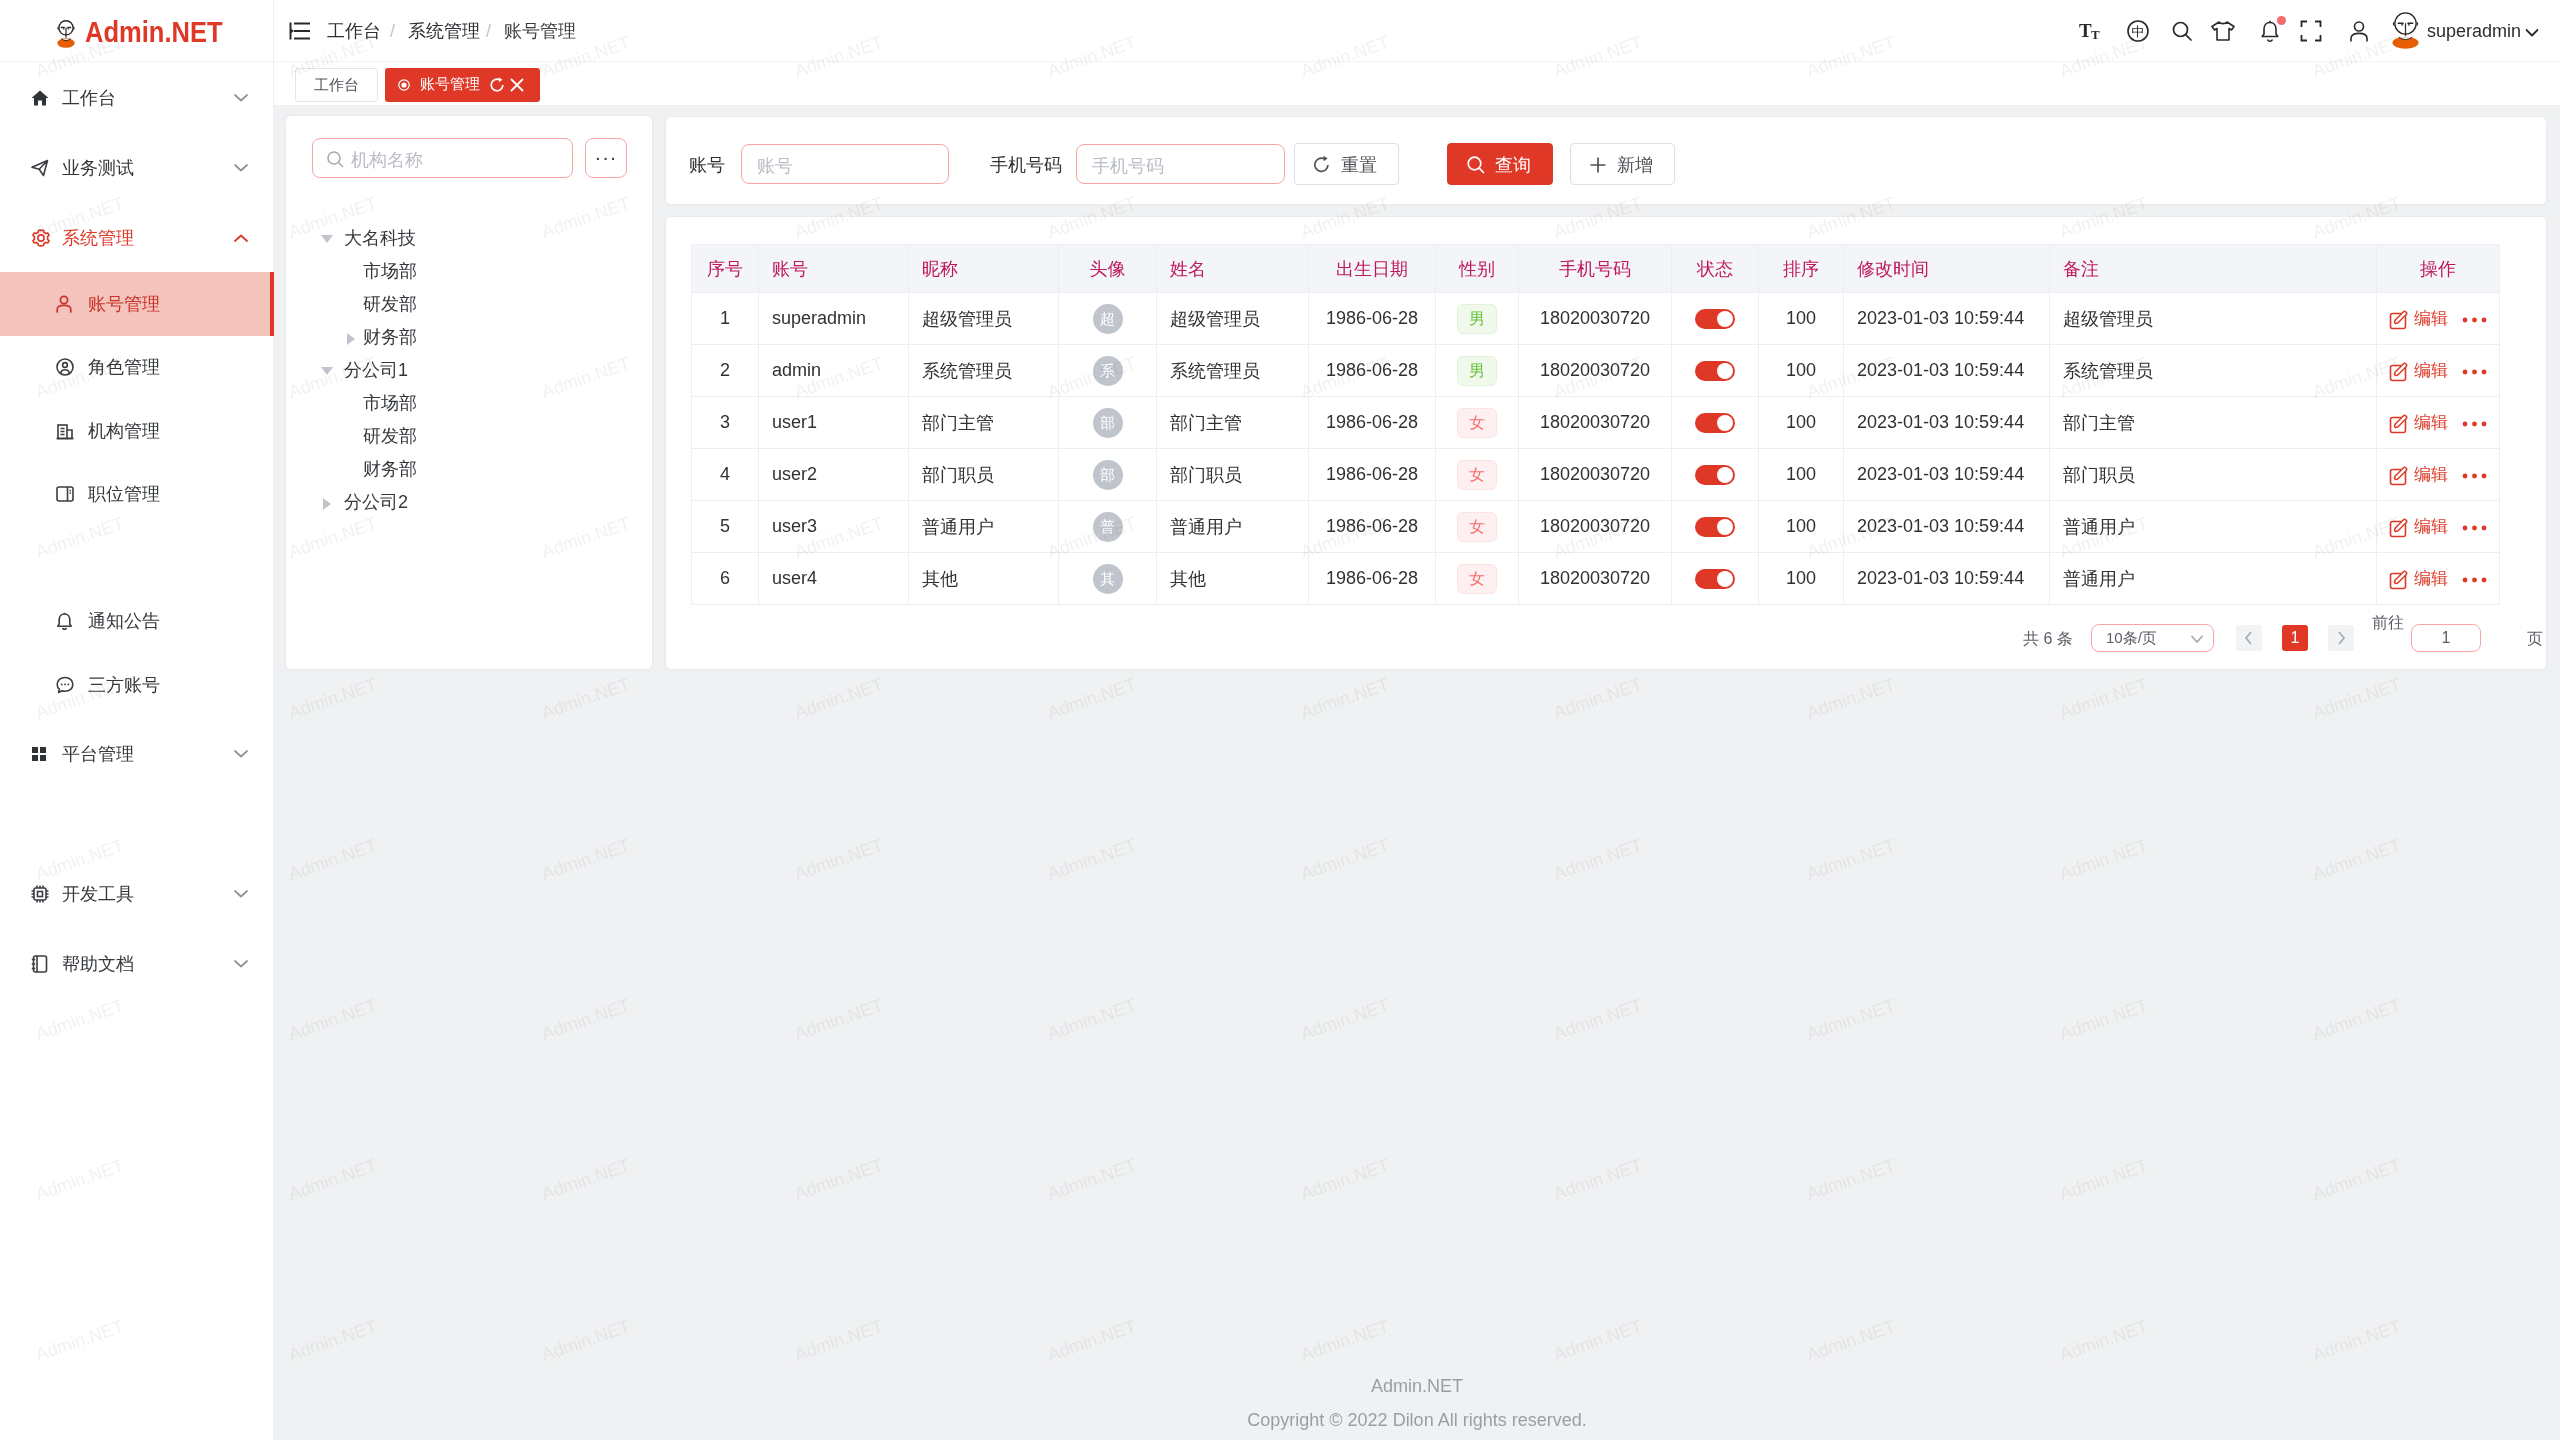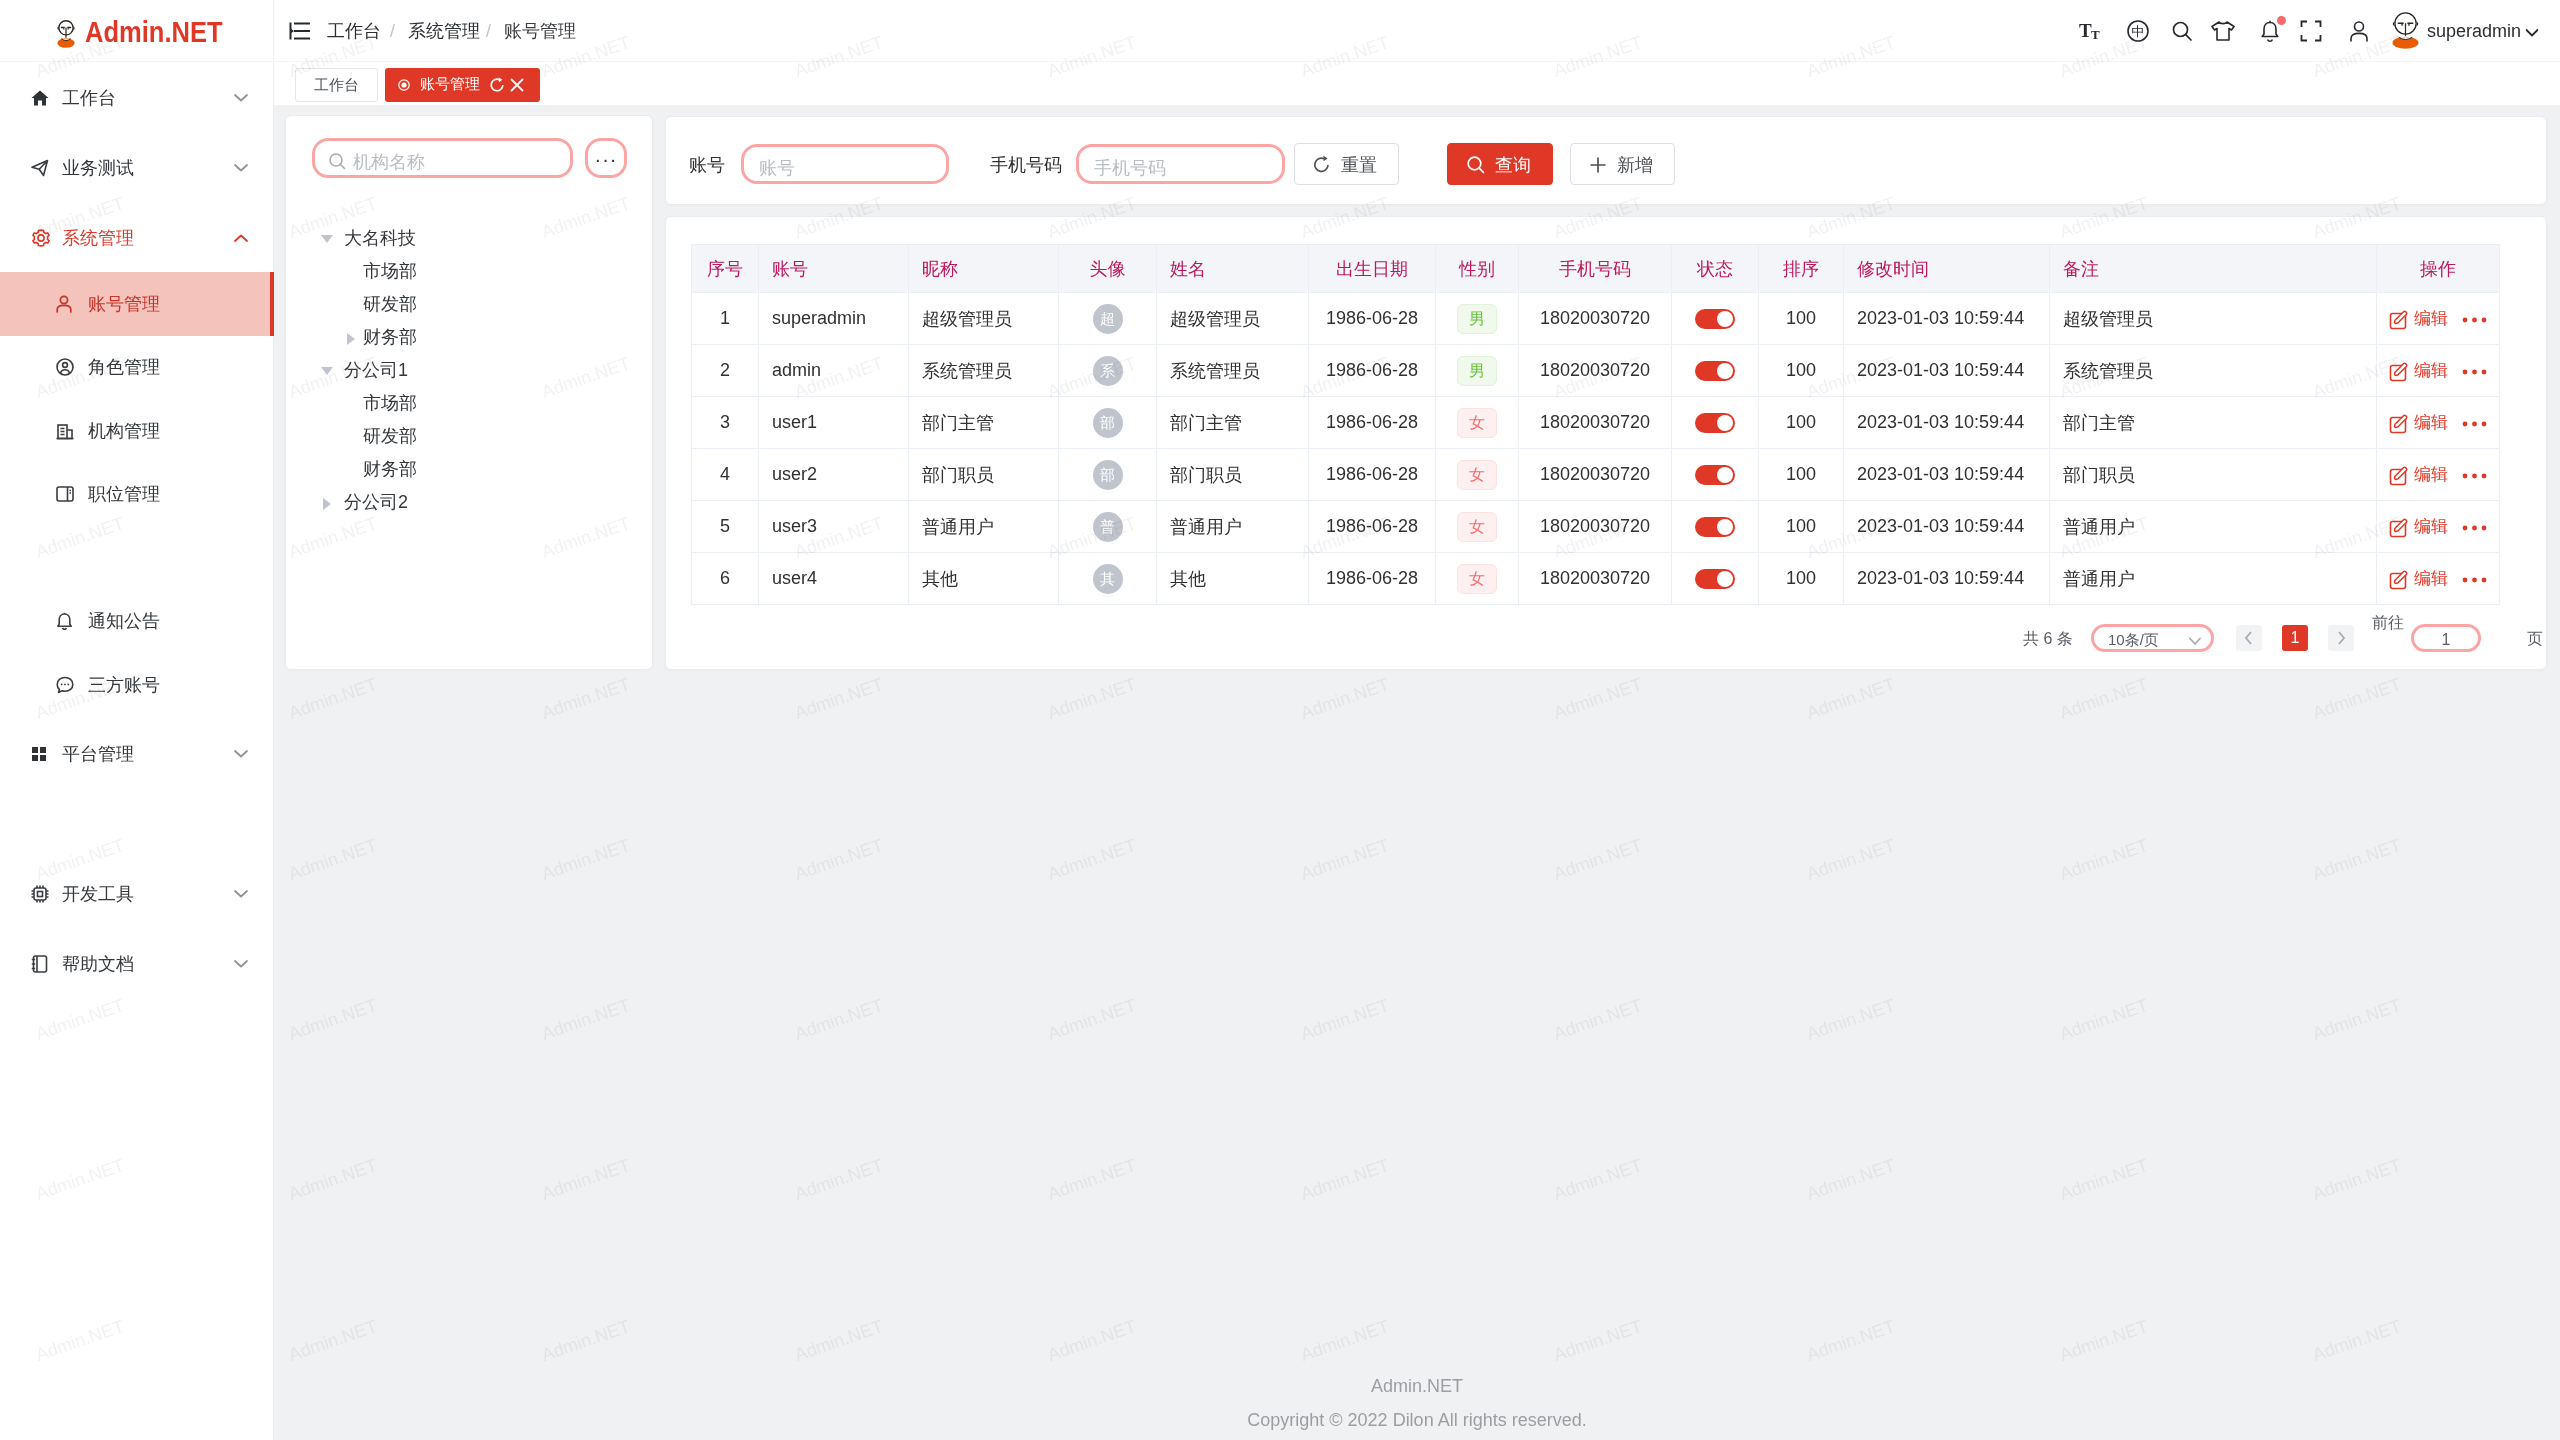--- a/index.html
+++ b/index.html
@@ -18,21 +18,21 @@
 .mlabel{position:absolute;left:62px;top:50%;transform:translateY(-50%);font-size:18px;color:#34383c}
 .slabel{position:absolute;left:88px;top:50%;transform:translateY(-50%);font-size:18px;color:#34383c}
 .micon{position:absolute;left:31px;top:50%;transform:translateY(-50%)}
 .sicon{position:absolute;left:56px;top:50%;transform:translateY(-50%)}
 .chev{position:absolute;right:26px;top:50%;transform:translateY(-50%)}
 
 .bc{position:absolute;top:0;height:62px;line-height:62px;font-size:18px;color:#2b2f33}
 
 .tab{position:absolute;top:6px;height:34px;border-radius:3px;font-size:15px}
 
-.inp{position:absolute;background:#fff;border:3px solid #fca5a5;border-radius:16px}
+.inp{position:absolute;background:#fff;border:1px solid #fca5a5;border-radius:8px}
 .ph{color:#b8bcc4}
 .btn{position:absolute;height:42px;border:1px solid #dcdfe6;border-radius:4px;background:#fff;font-size:18px;color:#4e5155}
 
 table{border-collapse:collapse;table-layout:fixed}
 th,td{border:1px solid #ebeef5;font-weight:normal;font-size:18px;color:#303133;padding:0;overflow:hidden;white-space:nowrap}
 th{height:48px;background:#f4f5f9;color:#be185d}
 td{height:52px}
 .al{padding-left:13px;text-align:left}
 .ac{text-align:center}
 .tag{display:inline-block;width:40px;height:30px;line-height:28px;border-radius:6px;font-size:16px;text-align:center;vertical-align:middle}

